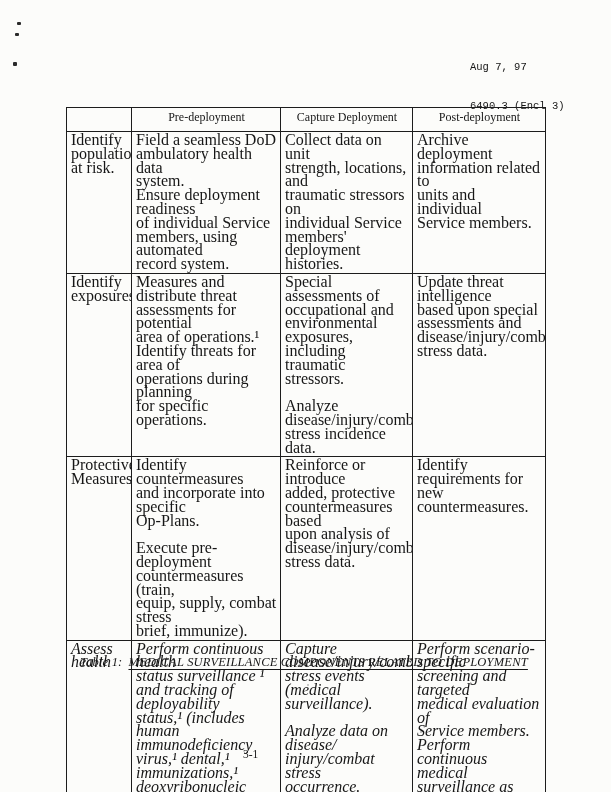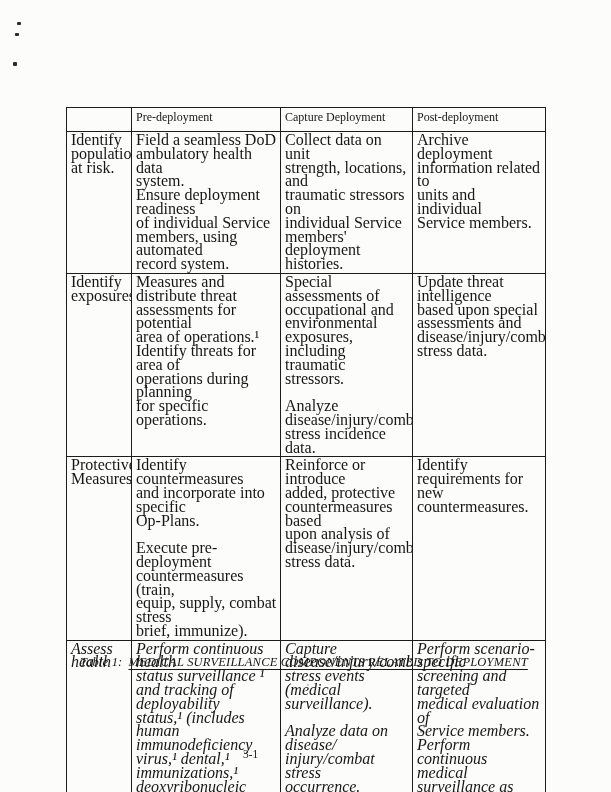--- a/index.html
+++ b/index.html
@@ -29,21 +29,21 @@
     vertical-align:top;
     padding:1px 3px 2px 4px;
     font-size:16px;
     line-height:13.8px;
     font-weight:normal;
     text-align:left;
     white-space:pre-line;
     overflow:hidden;
   }
   table.surv th{
-    text-align:left;
+    text-align:center;
     font-size:12px;
     padding-top:3px;
     white-space:normal;
   }
   tr.hdr{height:24px;}
   tr.r0{height:106px;}
   tr.r1{height:125px;margin-left:25px;}
   tr.r2{height:118px;}
   tr.r3{height:148px;font-style:italic;}
   .footnote{
@@ -69,20 +69,24 @@
 <body>
 
 <div class="page">
 
   <div class="speck" style="top:22px;left:17px;width:4px;height:3px;"></div>
   <div class="speck" style="top:33px;left:15px;width:4px;height:3px;"></div>
   <div class="speck" style="top:62px;left:13px;width:4px;height:4px;"></div>
   <div class="speck faint" style="top:684px;left:307px;width:2px;height:2px;"></div>
   <div class="speck faint" style="top:731px;left:420px;width:2px;height:2px;"></div>
 
+  <div class="doc-id">
+    <div>Aug 7, 97</div>
+    <div>6490.3 (Encl 3)</div>
+  </div>
 
   <table class="surv">
     <colgroup>
       <col style="width:65px">
         <col style="width:149px">
         <col style="width:132px">
         <col style="width:133px">
     </colgroup>
     <tbody>
         <tr class="hdr">

